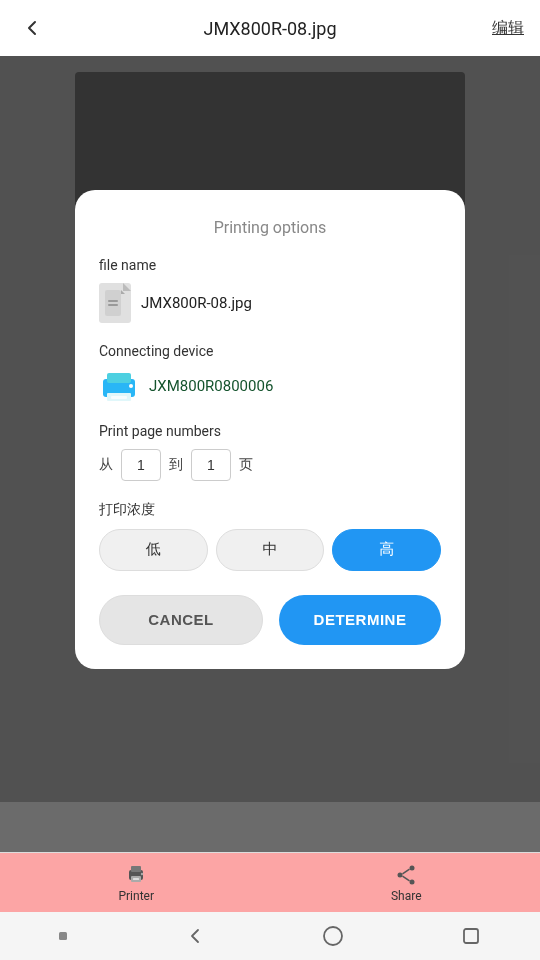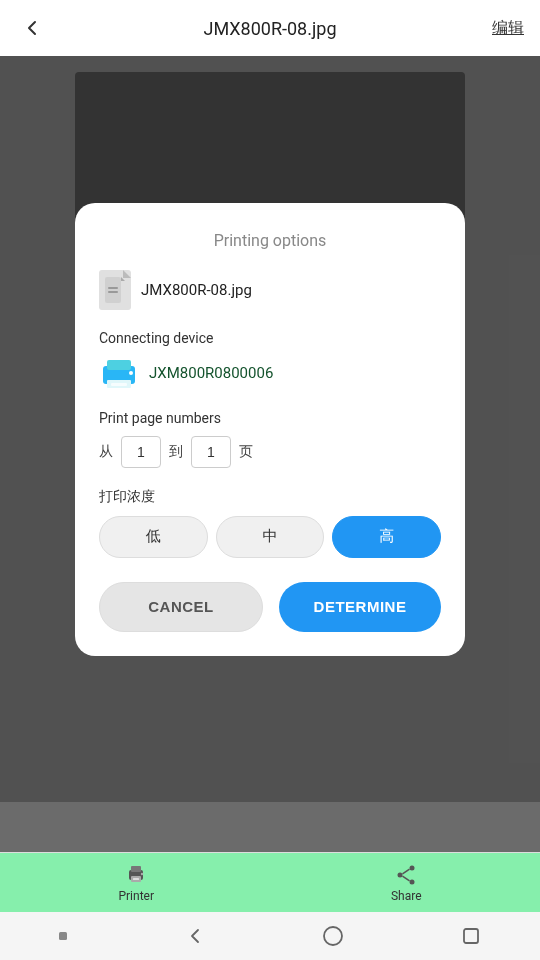--- a/index.html
+++ b/index.html
@@ -268,21 +268,21 @@
       letter-spacing: 0.5px;
     }
 
     
     .bottom-toolbar {
       position: absolute;
       bottom: 48px;
       left: 0;
       right: 0;
       height: 60px;
-      background: #86efac;
+      background: #fca5a5;
       display: flex;
       align-items: center;
       justify-content: space-around;
       border-top: 1px solid #ddd;
     }
 
     .toolbar-item {
       display: flex;
       flex-direction: column;
       align-items: center;
@@ -337,20 +337,21 @@
 
 <div class="content-area">
   <div class="image-preview"></div>
 </div>
 
 <div class="dialog-overlay">
   <div class="dialog">
 
     <div class="dialog-title">Printing options</div>
 
+    <div class="section-label">file name</div>
     <div class="file-row">
       <div class="file-icon">
         <svg width="20" height="26" viewBox="0 0 20 26">
           <rect x="0" y="0" width="16" height="26" rx="2" fill="#d0d0d0"></rect>
           <polygon points="16,0 20,4 16,4" fill="#aaa"></polygon>
           <rect x="3" y="10" width="10" height="2" rx="1" fill="#999"></rect>
           <rect x="3" y="14" width="10" height="2" rx="1" fill="#999"></rect>
         </svg>
       </div>
       <span class="file-name-text">JMX800R-08.jpg</span>

